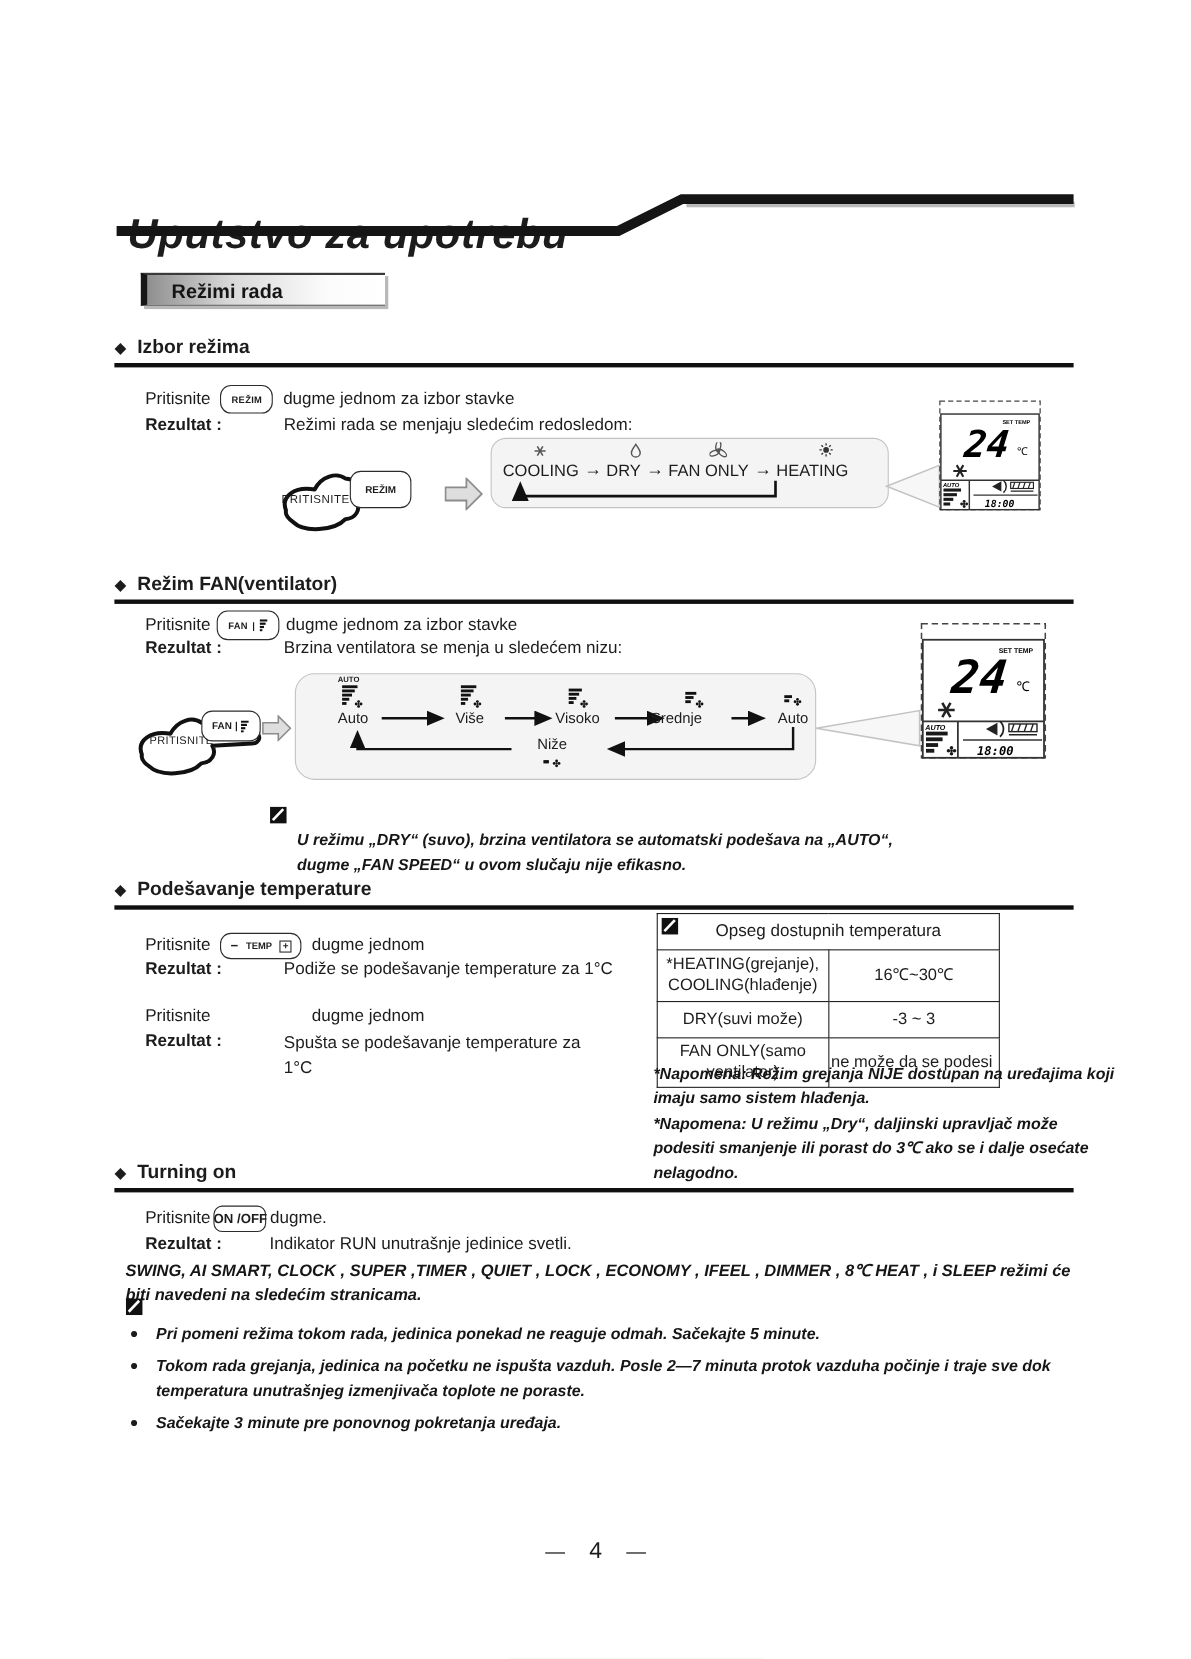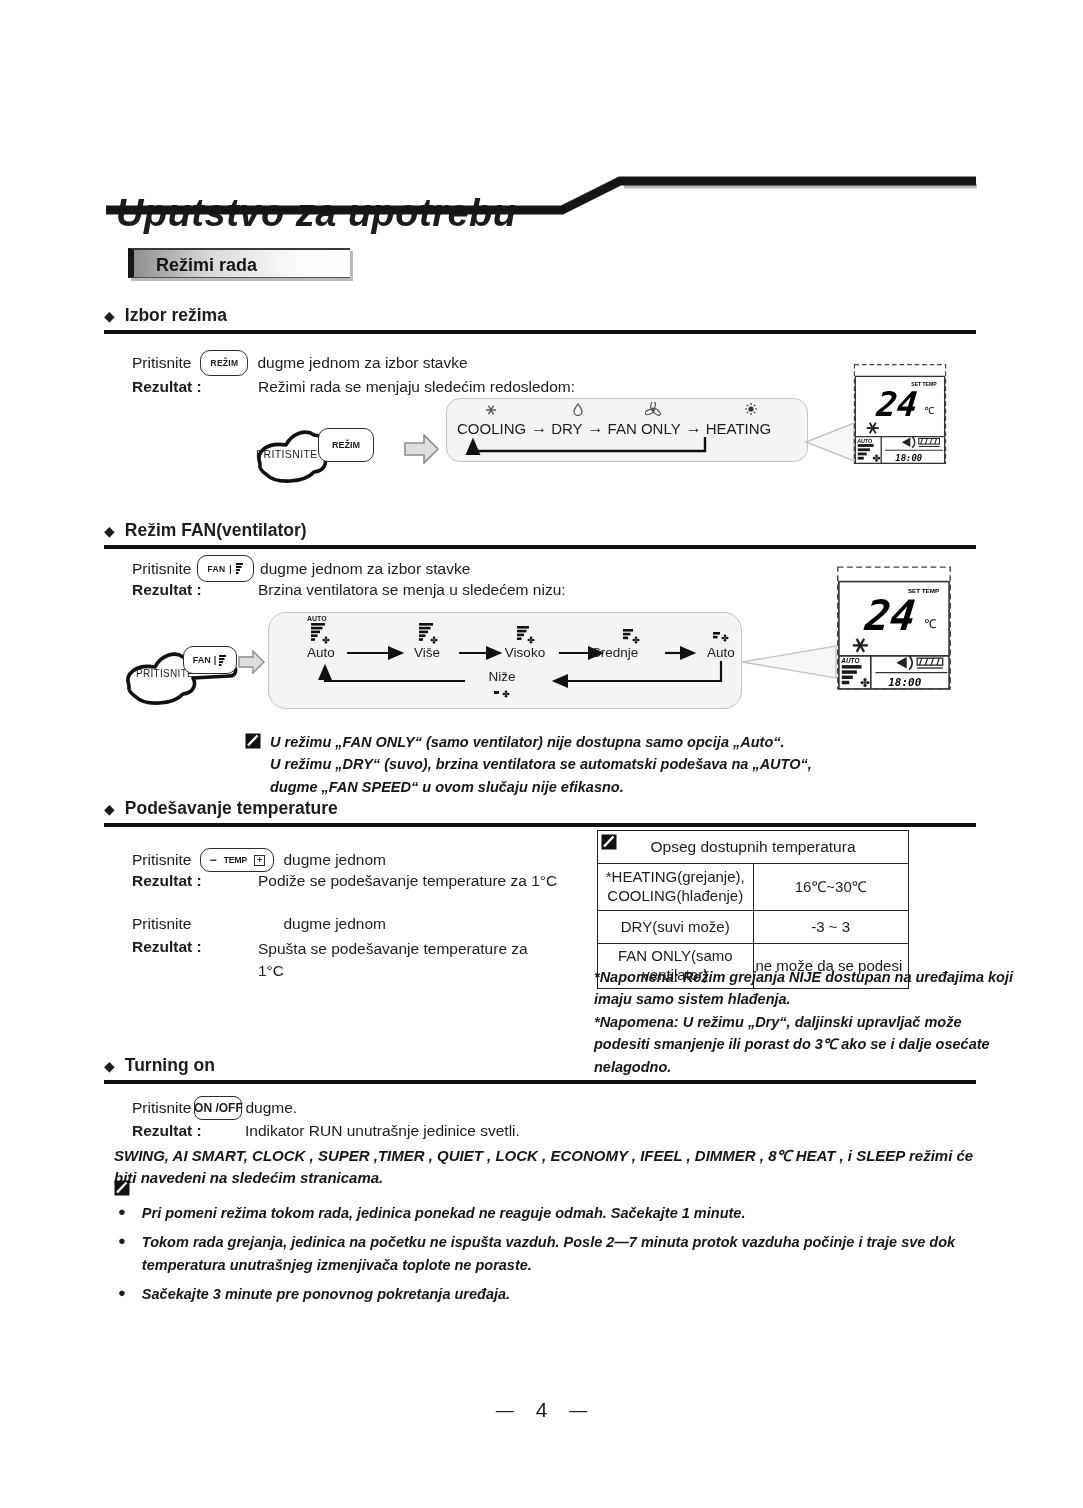--- a/index.html
+++ b/index.html
@@ -397,21 +397,21 @@
     <line x1="34" y1="92.5" x2="96" y2="92.5" stroke="#333" stroke-width="1.2"></line>
     <text class="lcd" x="45" y="104" font-size="9.5" font-weight="bold" font-style="italic">18:00</text>
   </svg>
 
   <div class="abs noteflex" style="left:245px;top:731px;width:740px;">
     <svg width="16" height="16" style="flex:0 0 auto;margin-top:2px;">
       <rect width="15" height="15" x="0.5" y="0.5" fill="#111"></rect>
         <line x1="3" y1="12.5" x2="12.5" y2="2.5" stroke="#fff" stroke-width="2.4"></line>
     </svg>
     <span class="note">
-      <span>U režimu „FAN ONLY“ (samo ventilator) nije dostupna samo opcija „Auto“.</span><br>
+      <br>
       <span>U režimu „DRY“ (suvo), brzina ventilatora se automatski podešava na „AUTO“,</span><br>
       <span>dugme „FAN SPEED“ u ovom slučaju nije efikasno.</span>
     </span>
   </div>
 
   <div class="abs secthead" style="left:104px;top:799px;width:872px;">
     <span class="diamond">◆</span>
     <span class="label">Podešavanje temperature</span>
   </div>
 
@@ -488,21 +488,21 @@
   <div class="abs note" style="left:114px;top:1145px;width:866px;font-size:15px;line-height:1.45;">SWING, AI SMART, CLOCK , SUPER ,TIMER , QUIET , LOCK , ECONOMY , IFEEL , DIMMER , 8℃ HEAT , i SLEEP režimi će biti navedeni na sledećim stranicama.</div>
 
   <svg class="abs" style="left:114px;top:1180px;" width="16" height="16">
     <rect width="15" height="15" x="0.5" y="0.5" fill="#111"></rect>
       <line x1="3" y1="12.5" x2="12.5" y2="2.5" stroke="#fff" stroke-width="2.4"></line>
   </svg>
 
   <div class="abs" style="left:118px;top:1202px;width:880px;">
     <div class="bullet">
       <span class="dot">●</span>
-      <span class="txt note">Pri pomeni režima tokom rada, jedinica ponekad ne reaguje odmah. Sačekajte 1 minute.</span>
+      <span class="txt note">Pri pomeni režima tokom rada, jedinica ponekad ne reaguje odmah. Sačekajte 5 minute.</span>
     </div>
     <div class="bullet">
       <span class="dot">●</span>
       <span class="txt note">Tokom rada grejanja, jedinica na početku ne ispušta vazduh. Posle 2—7 minuta protok vazduha počinje i traje sve dok temperatura unutrašnjeg izmenjivača toplote ne poraste.</span>
     </div>
     <div class="bullet">
       <span class="dot">●</span>
       <span class="txt note">Sačekajte 3 minute pre ponovnog pokretanja uređaja.</span>
     </div>
   </div>

